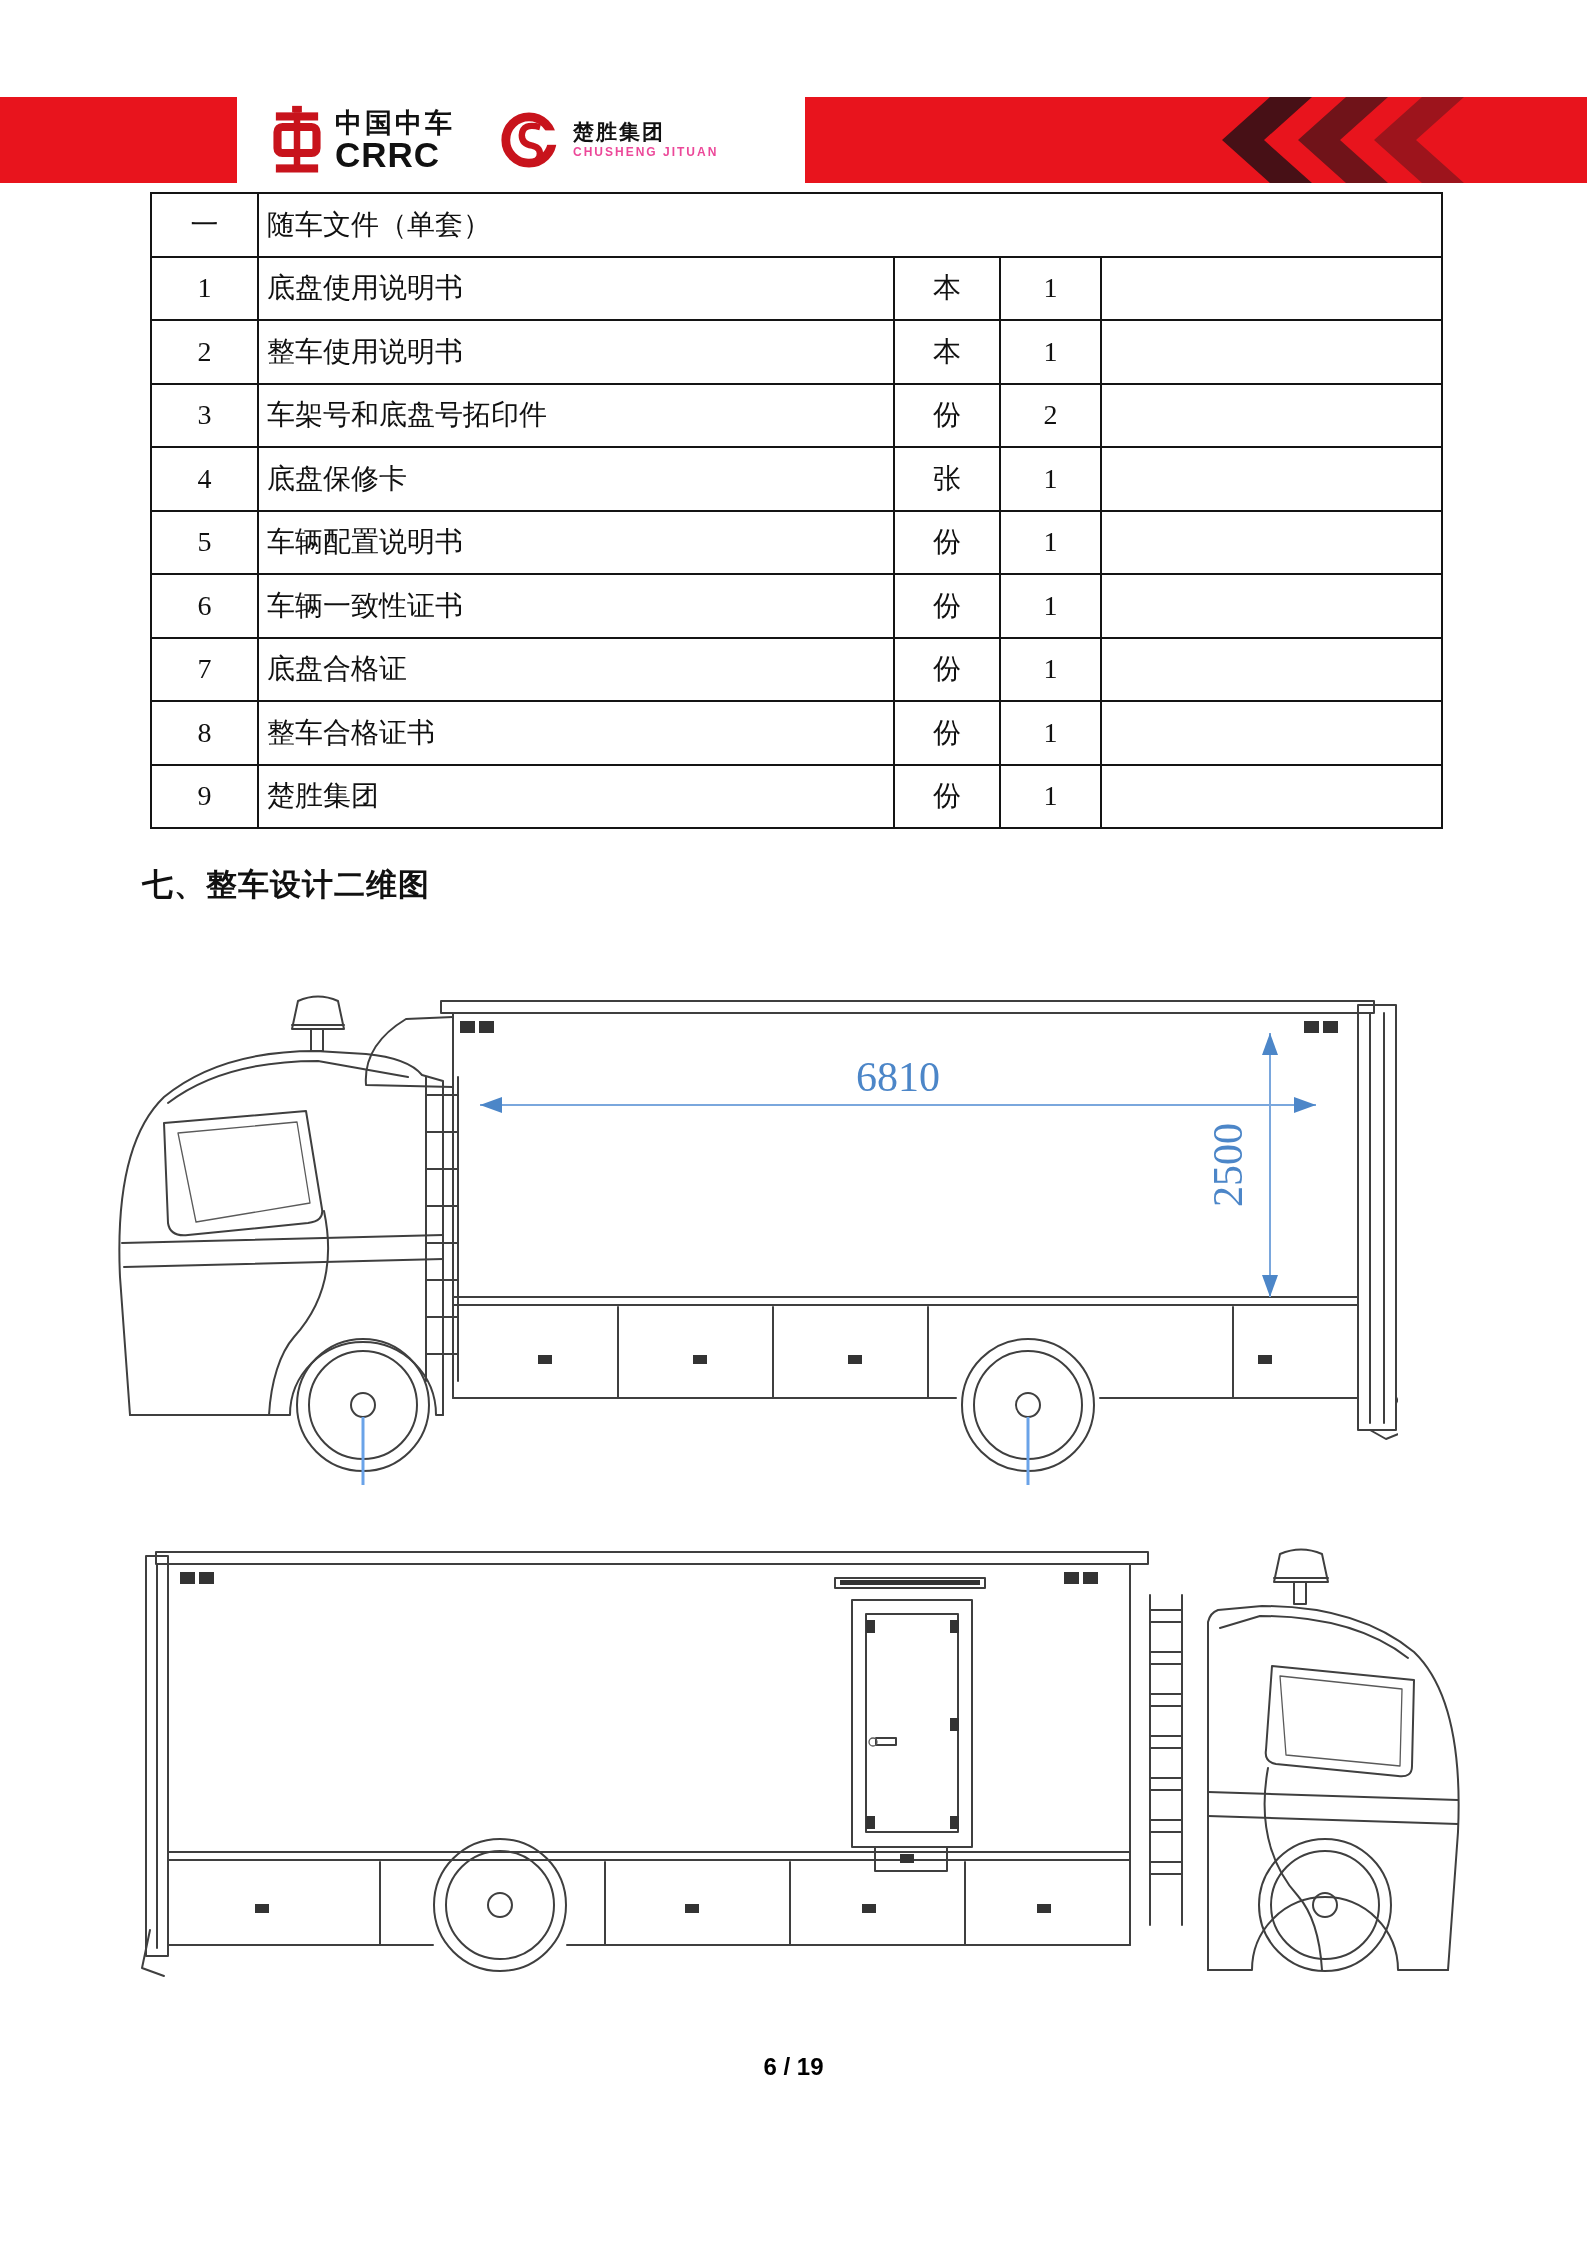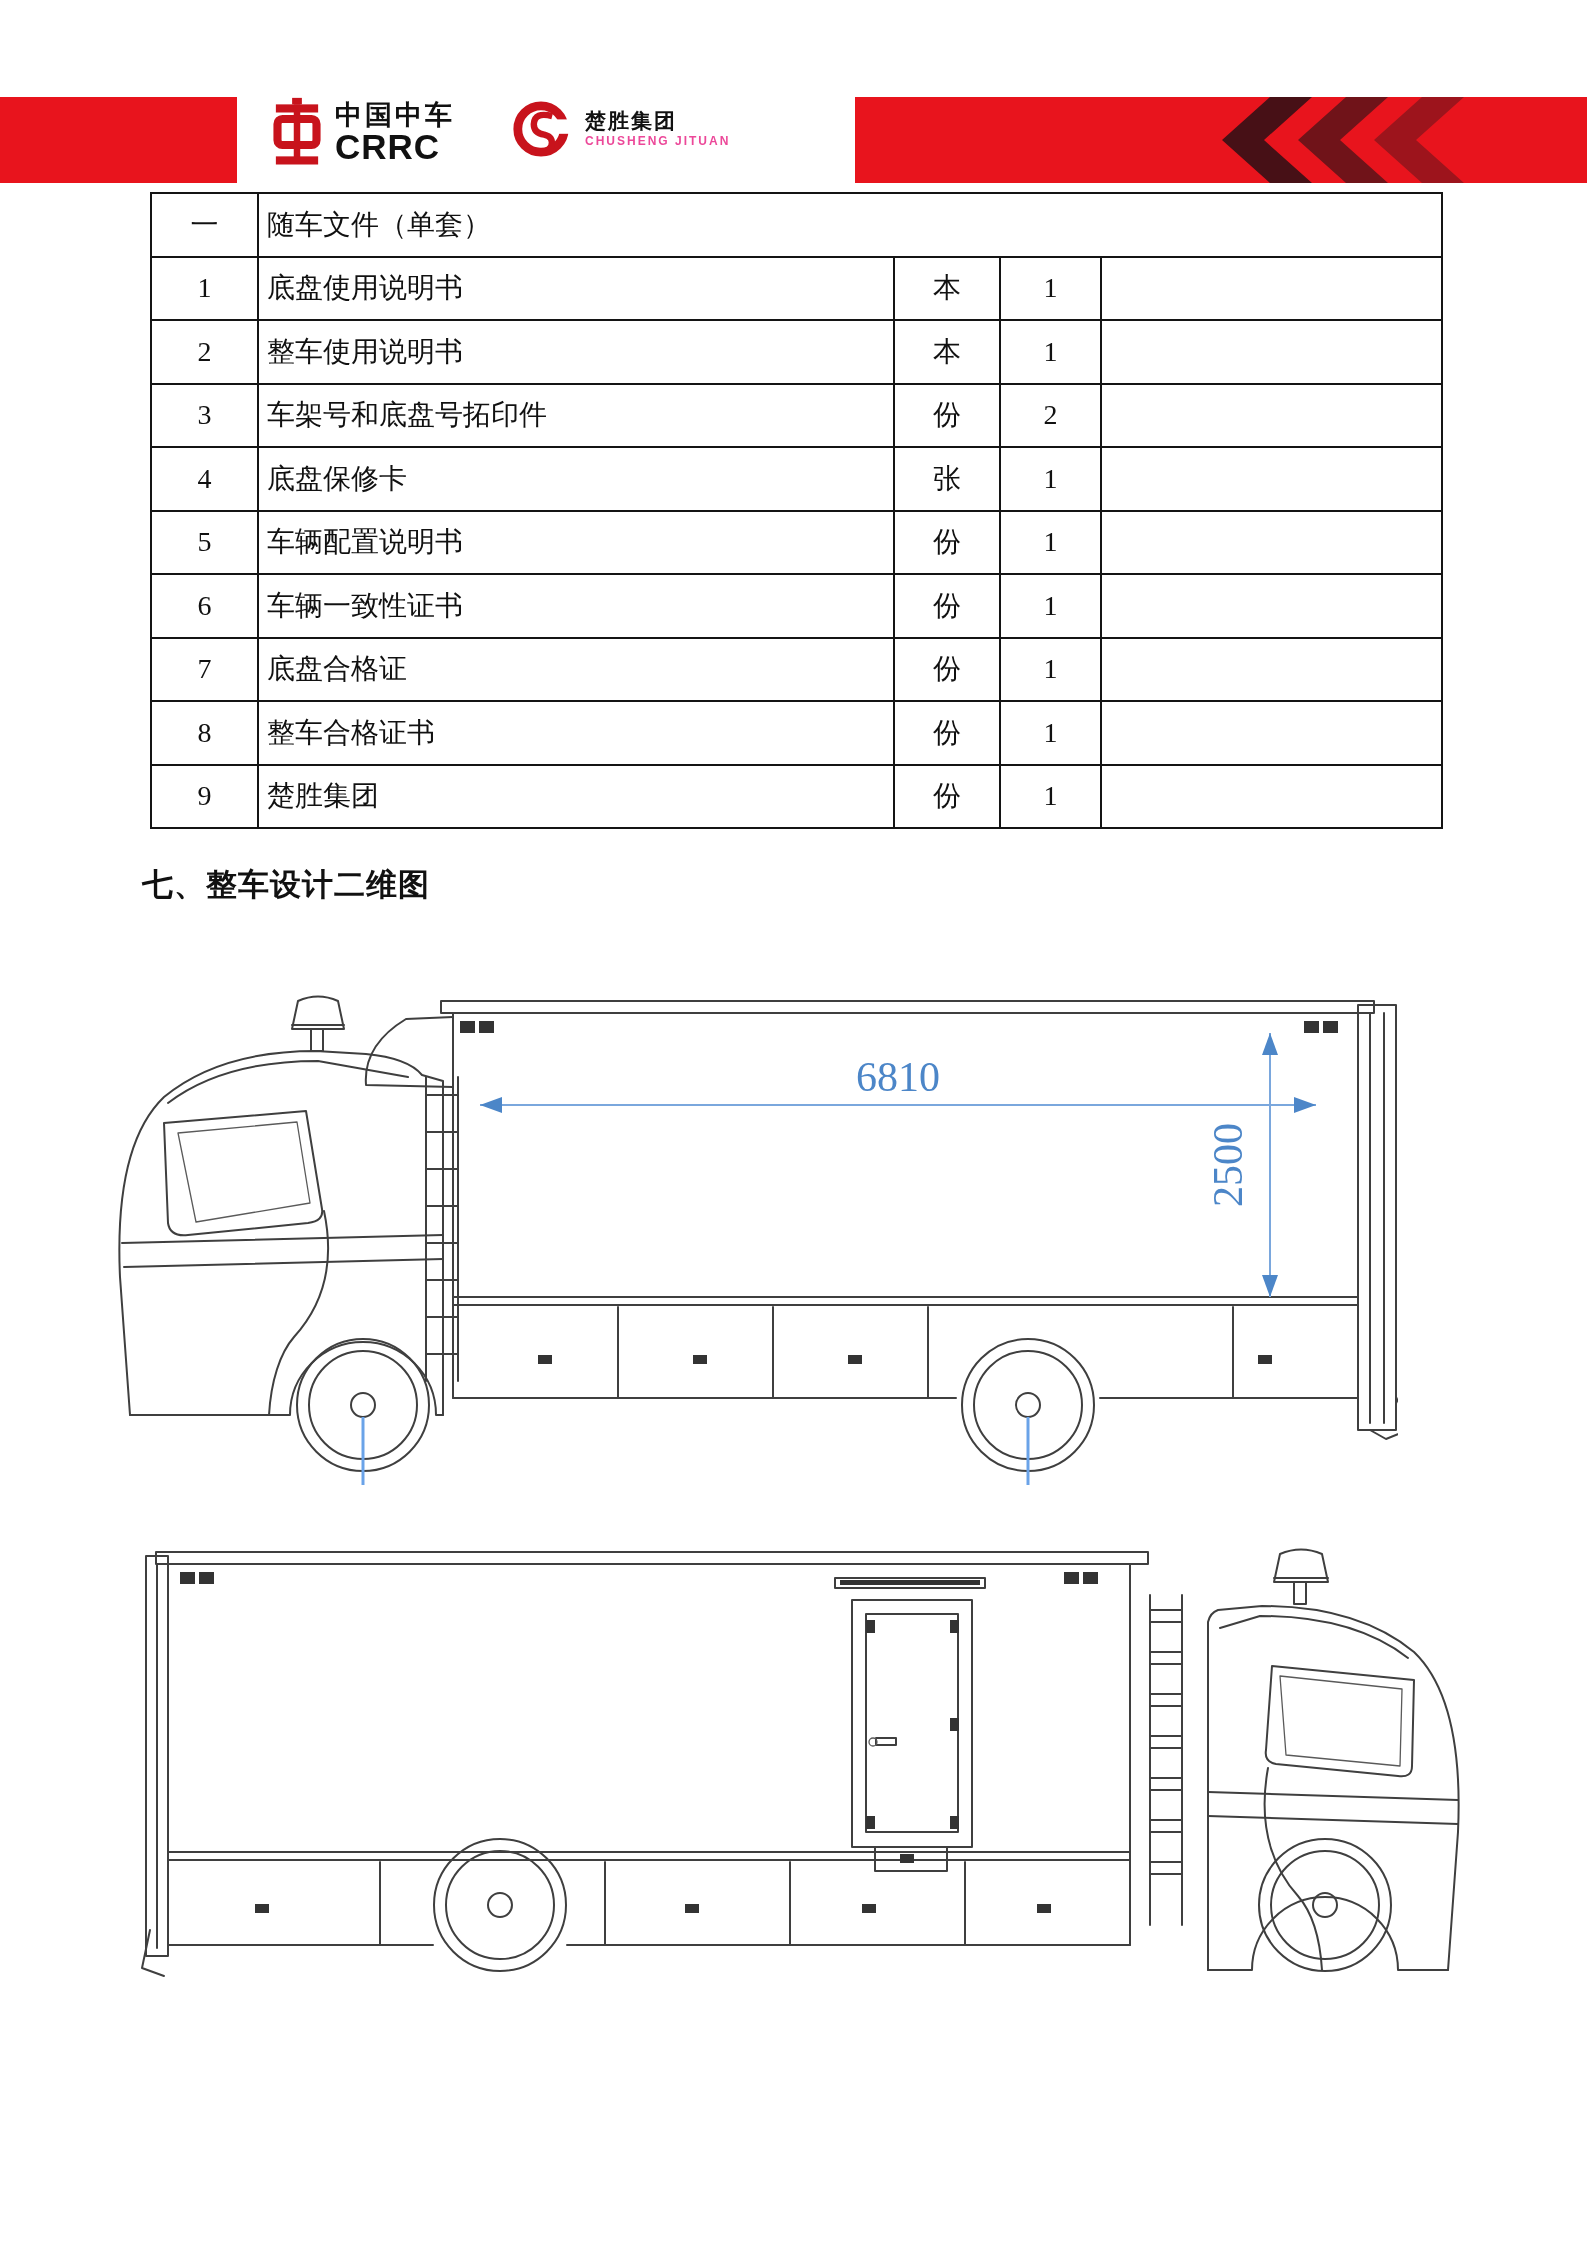--- a/index.html
+++ b/index.html
@@ -1,22 +1,22 @@
 <!DOCTYPE html>
 <html><head>
 <meta charset="utf-8">
 <style>
   html,body{margin:0;padding:0;background:#fff;}
   .page{position:relative;width:1587px;height:2245px;background:#ffffff;overflow:hidden;
         font-family:"Liberation Serif","DejaVu Serif",serif;color:#111;}
 
   
   .band{position:absolute;left:0;top:97px;width:1587px;height:86px;background:#e8141d;}
-  .logo-panel{position:absolute;left:237px;top:0;width:618px;height:86px;background:#ffffff;
-              display:flex;align-items:flex-start;box-sizing:border-box;padding-left:34px;gap:28px;}
+  .logo-panel{position:absolute;left:237px;top:0;width:568px;height:86px;background:#ffffff;
+              display:flex;align-items:center;box-sizing:border-box;padding-left:34px;gap:16px;}
   .logo-unit{display:flex;align-items:center;gap:12px;}
   .crrc-cn{font-size:27px;font-weight:bold;letter-spacing:3px;line-height:1.05;white-space:nowrap;}
   .crrc-en{font-size:35px;font-weight:bold;font-family:"Liberation Sans","DejaVu Sans",sans-serif;
            letter-spacing:1px;line-height:.95;}
   .cs-cn{font-size:21px;font-weight:bold;letter-spacing:2px;line-height:1.1;white-space:nowrap;}
   .cs-en{font-size:12px;font-weight:bold;font-family:"Liberation Sans","DejaVu Sans",sans-serif;
          letter-spacing:2px;color:#ec4899;white-space:nowrap;}
   .chevrons{position:absolute;left:1150px;top:0;width:420px;height:86px;}
 
   
@@ -323,14 +323,15 @@
         <rect x="59" y="32" width="15" height="12"></rect>
       <rect x="924" y="32" width="15" height="12"></rect>
         <rect x="943" y="32" width="15" height="12"></rect>
       <rect x="115" y="364" width="14" height="9"></rect>
         <rect x="545" y="364" width="14" height="9"></rect>
       <rect x="722" y="364" width="14" height="9"></rect>
         <rect x="897" y="364" width="14" height="9"></rect>
     </g>
   </svg>
 
+  <div class="page-num">6 / 19</div>
 
 </div>
 
 </body></html>

